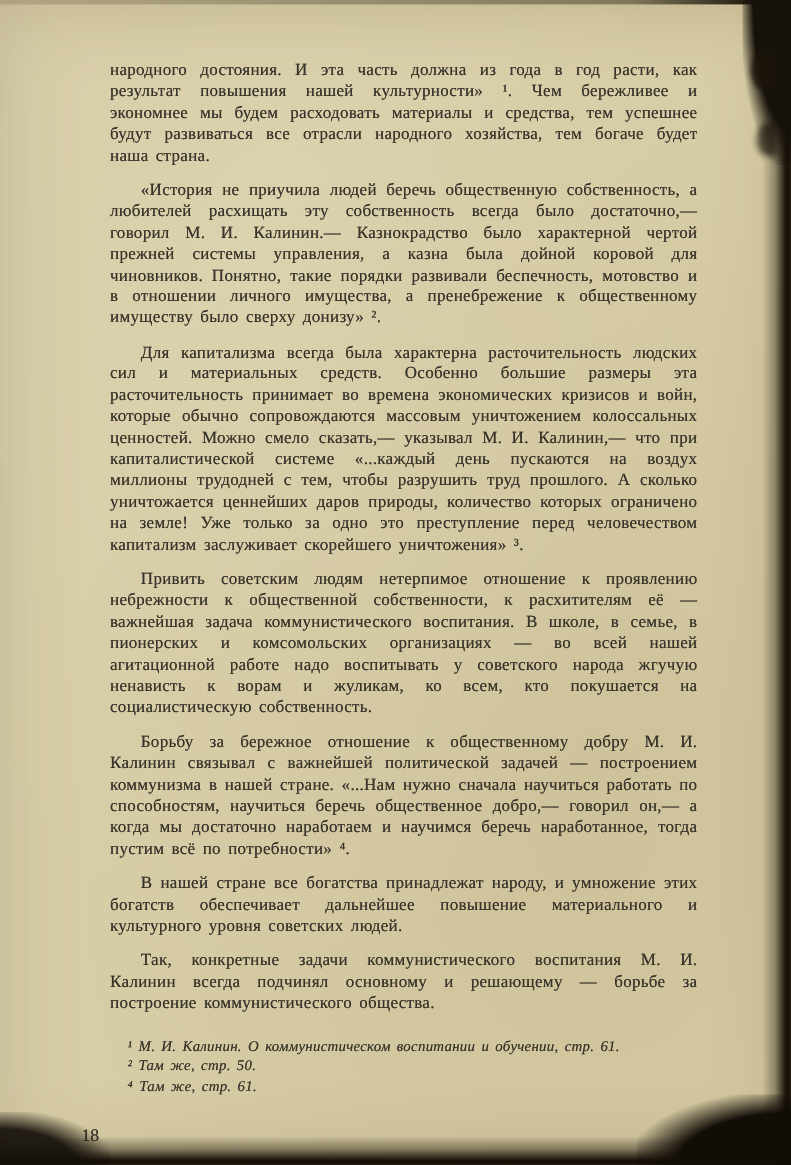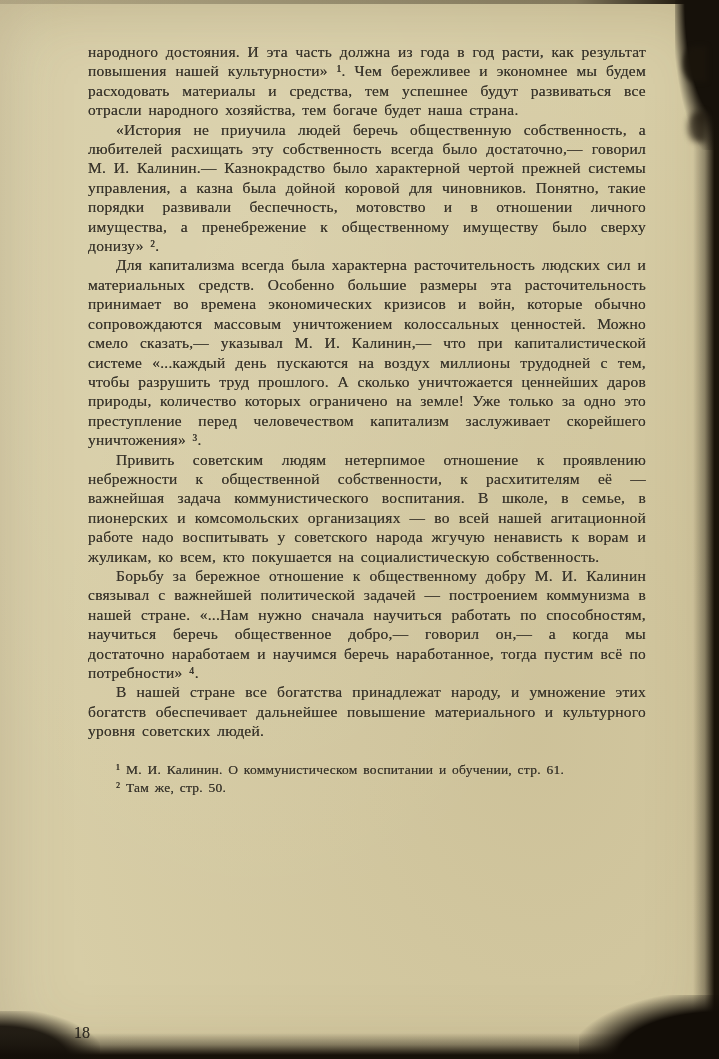--- a/index.html
+++ b/index.html
@@ -30,35 +30,36 @@
     width: 558px;
     color: #38342b;
     font-size: 15.5px;
     line-height: 19.4px;
     text-align: justify;
     letter-spacing: 0.25px;
     word-spacing: 2.5px;
     text-shadow: 0 0 0.6px rgba(52,47,38,0.75);
   }
   .para {
-    margin: 0;
+    margin: 12px;
     text-indent: 28px;
   }
   .para.no-indent {
     text-indent: 0;
   }
   .footnotes {
     margin-top: 20px;
     font-size: 13.5px;
     line-height: 18.6px;
     word-spacing: 2px;
   }
   .footnote {
     margin: 0;
     text-indent: 28px;
+    font-style: italic;
   }
   .page-number {
     position: absolute;
     left: 74px;
     top: 1024px;
     font-size: 16px;
     color: #3a362c;
     text-shadow: 0 0 0.6px rgba(52,47,38,0.7);
   }
   
@@ -134,24 +135,26 @@
 
 <div class="scan">
 
   <div class="text-block">
     <p class="para no-indent">народного достояния. И эта часть должна из года в год расти, как результат повышения нашей культурности» ¹. Чем бережливее и экономнее мы будем расходовать материалы и средства, тем успешнее будут развиваться все отрасли народного хозяйства, тем богаче будет наша страна.</p>
     <p class="para">«История не приучила людей беречь общественную собственность, а любителей расхищать эту собственность всегда было достаточно,— говорил М. И. Калинин.— Казнокрадство было характерной чертой прежней системы управления, а казна была дойной коровой для чиновников. Понятно, такие порядки развивали беспечность, мотовство и в отношении личного имущества, а пренебрежение к общественному имуществу было сверху донизу» ².</p>
     <p class="para">Для капитализма всегда была характерна расточительность людских сил и материальных средств. Особенно большие размеры эта расточительность принимает во времена экономических кризисов и войн, которые обычно сопровождаются массовым уничтожением колоссальных ценностей. Можно смело сказать,— указывал М. И. Калинин,— что при капиталистической системе «...каждый день пускаются на воздух миллионы трудодней с тем, чтобы разрушить труд прошлого. А сколько уничтожается ценнейших даров природы, количество которых ограничено на земле! Уже только за одно это преступление перед человечеством капитализм заслуживает скорейшего уничтожения» ³.</p>
     <p class="para">Привить советским людям нетерпимое отношение к проявлению небрежности к общественной собственности, к расхитителям её — важнейшая задача коммунистического воспитания. В школе, в семье, в пионерских и комсомольских организациях — во всей нашей агитационной работе надо воспитывать у советского народа жгучую ненависть к ворам и жуликам, ко всем, кто покушается на социалистическую собственность.</p>
     <p class="para">Борьбу за бережное отношение к общественному добру М. И. Калинин связывал с важнейшей политической задачей — построением коммунизма в нашей стране. «...Нам нужно сначала научиться работать по способностям, научиться беречь общественное добро,— говорил он,— а когда мы достаточно наработаем и научимся беречь наработанное, тогда пустим всё по потребности» ⁴.</p>
     <p class="para">В нашей стране все богатства принадлежат народу, и умножение этих богатств обеспечивает дальнейшее повышение материального и культурного уровня советских людей.</p>
+    <p class="para">Так, конкретные задачи коммунистического воспитания М. И. Калинин всегда подчинял основному и решающему — борьбе за построение коммунистического общества.</p>
 
     <div class="footnotes">
       <p class="footnote">¹ М. И. Калинин. О коммунистическом воспитании и обучении, стр. 61.</p>
       <p class="footnote">² Там же, стр. 50.</p>
+      <p class="footnote">⁴ Там же, стр. 61.</p>
     </div>
   </div>
 
   <div class="page-number">18</div>
 
   <div class="edge-top"></div>
   <div class="edge-right"></div>
   <div class="edge-right-top"></div>
   <div class="edge-blob-1"></div>
   <div class="edge-blob-2"></div>

